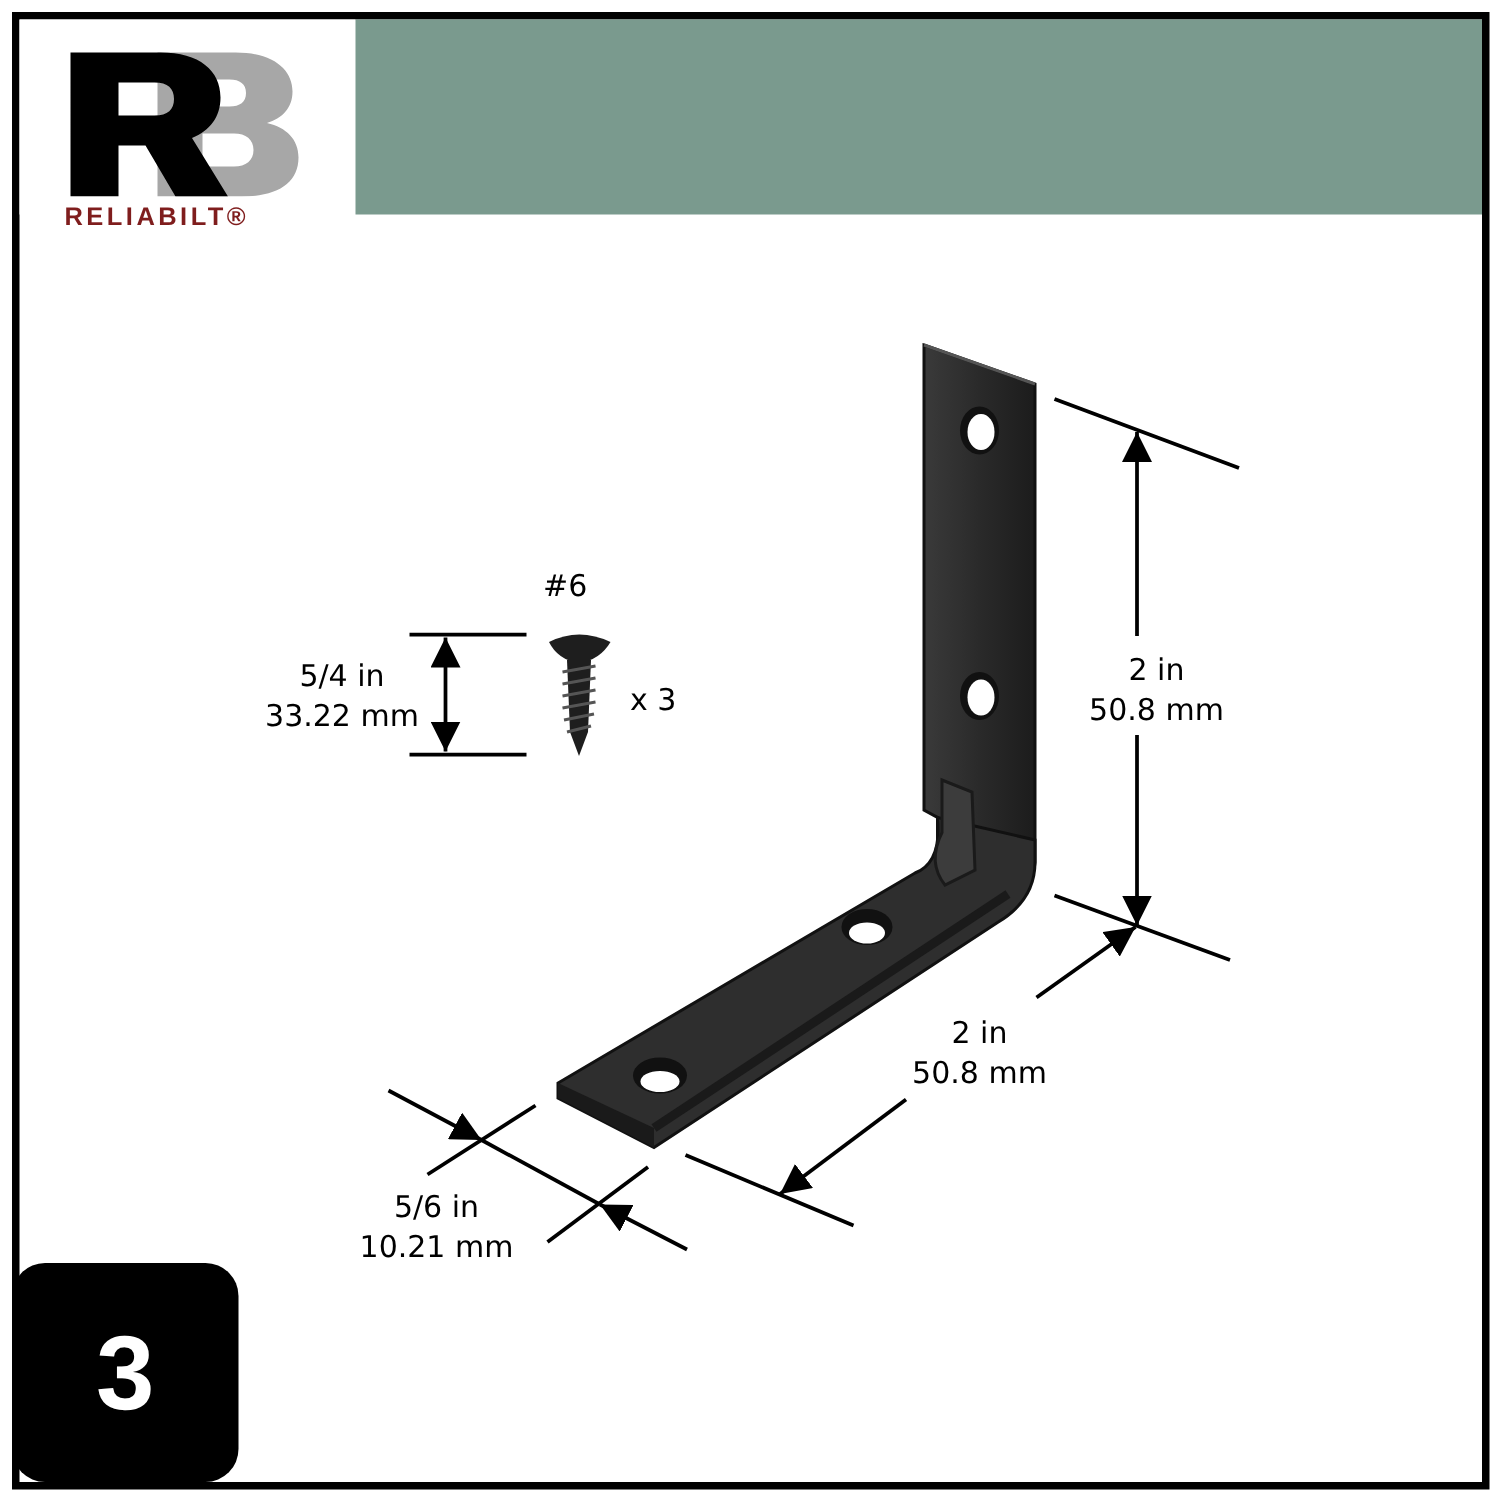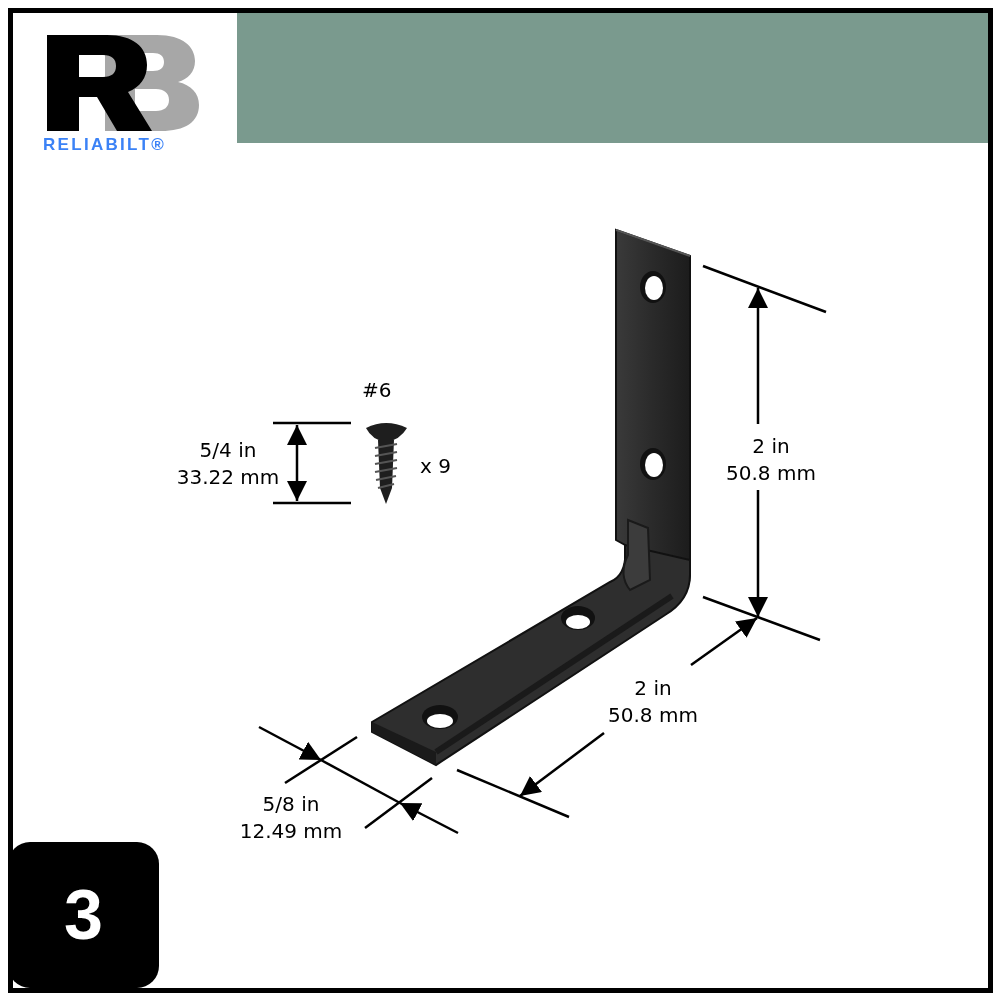--- a/index.html
+++ b/index.html
@@ -5,21 +5,21 @@
     html, body { margin: 0; padding: 0; background: #ffffff; }
     body { width: 1001px; height: 1001px; position: relative; overflow: hidden; font-family: "DejaVu Sans", sans-serif; }
     .frame {
       position: absolute; left: 8px; top: 8px; width: 975px; height: 975px;
       border: 5px solid #000; background: #fff;
     }
     .logo-box { position: absolute; left: 13px; top: 13px; width: 224px; height: 130px; background: #fff; }
     .logo-letters { position: absolute; left: 30px; top: 18px; width: 160px; height: 100px; }
     .logo-word {
       position: absolute; left: 30px; top: 122px; font-family: "Liberation Sans", sans-serif;
-      font-weight: bold; font-size: 17px; letter-spacing: 2.3px; color: #3b82f6; white-space: nowrap;
+      font-weight: bold; font-size: 17px; letter-spacing: 2.3px; color: #7f1d1d; white-space: nowrap;
     }
     .banner { position: absolute; left: 237px; top: 13px; width: 751px; height: 130px; background: #7a9a8e; }
     .label {
       position: absolute; font-family: "DejaVu Sans", sans-serif; font-size: 20px; color: #000;
       text-align: center; line-height: 27px; white-space: nowrap;
     }
     .label span { display: block; }
     .badge {
       position: absolute; left: 8px; top: 842px; width: 151px; height: 146px; background: #000;
       border-radius: 22px;
@@ -122,30 +122,30 @@
 </svg>
 
 <div class="label" style="left:362px; top:377px;">
   <span>#6</span>
 </div>
 <div class="label" style="left:168px; top:437px; width:120px;">
   <span>5/4 in</span>
   <span>33.22 mm</span>
 </div>
 <div class="label" style="left:420px; top:453px;">
-  <span>x 9</span>
+  <span>x 3</span>
 </div>
 <div class="label" style="left:708px; top:433px; width:126px;">
   <span>2 in</span>
   <span>50.8 mm</span>
 </div>
 <div class="label" style="left:590px; top:675px; width:126px;">
   <span>2 in</span>
   <span>50.8 mm</span>
 </div>
 <div class="label" style="left:228px; top:791px; width:126px;">
-  <span>5/8 in</span>
-  <span>12.49 mm</span>
+  <span>5/6 in</span>
+  <span>10.21 mm</span>
 </div>
 
 <div class="badge">
   <div class="badge-num">3</div>
 </div>
 
 </body></html>

